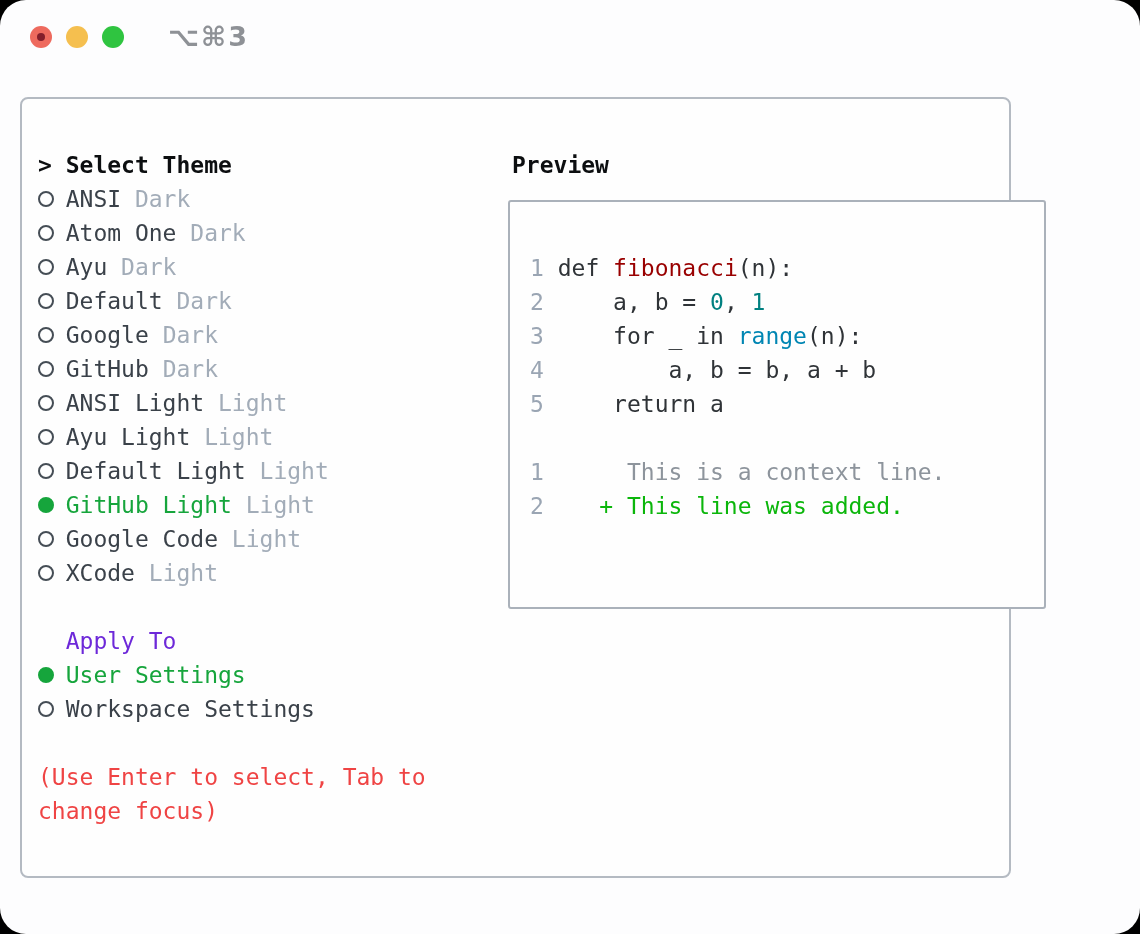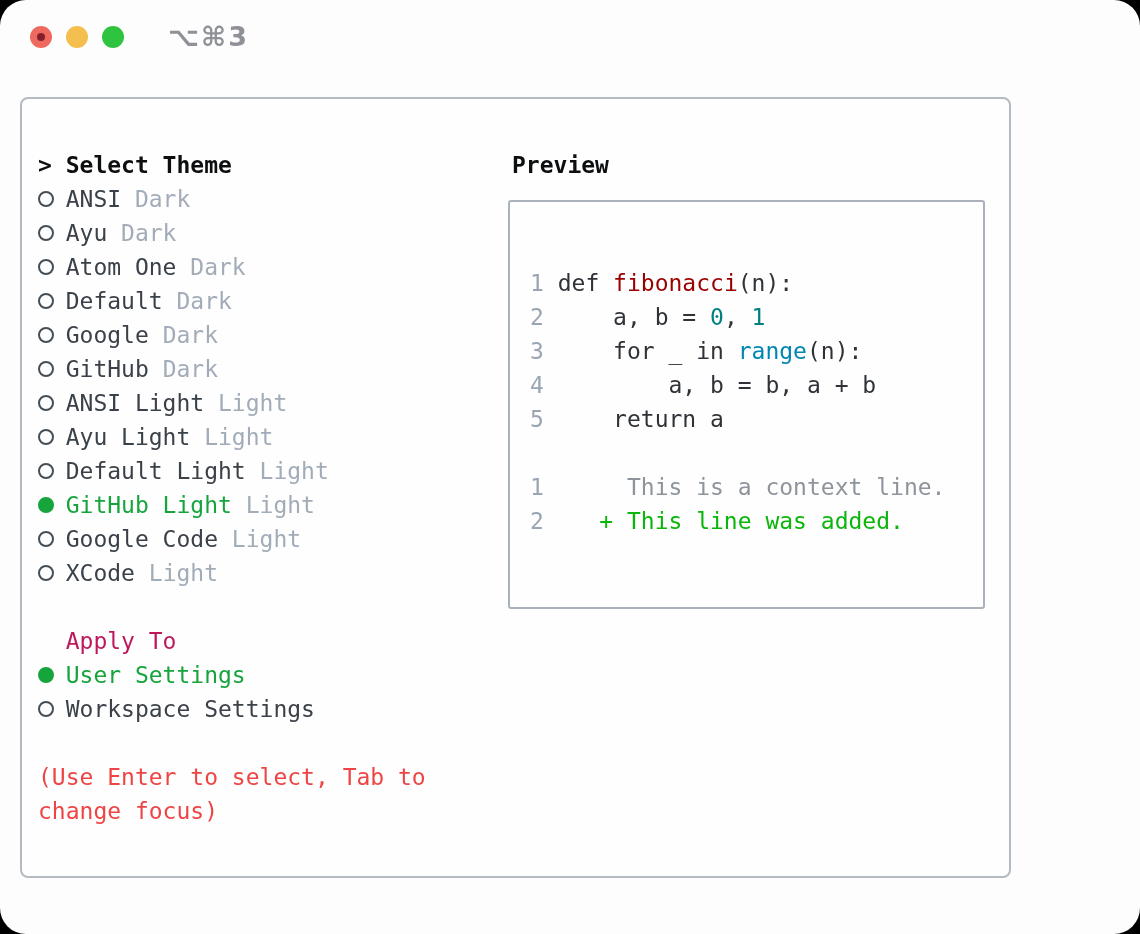--- a/index.html
+++ b/index.html
@@ -26,29 +26,29 @@
   .row{height:34px;white-space:pre;}
   .mk{display:inline-block;width:2ch;vertical-align:top;}
   .c{display:inline-block;width:12px;height:12px;border:2px solid #454d55;border-radius:50%;
      margin-top:9px;box-sizing:content-box;}
   .c.filled{background:#16a53c;border-color:#16a53c;}
   .hdr .mk{font-weight:bold;color:#0c0e10;}
   .hdr .nm{font-weight:bold;color:#0c0e10;}
   .nm{color:#3a4149;margin-top:36px;}
   .sf{color:#a2acb8;margin-left:1ch;}
   .row.selected .nm{color:#16a53c;}
-  .applyhd{color:#be185d;}
+  .applyhd{color:#6d28d9;}
   .hint{color:#ef4444;}
 
   
   .preview-title{position:absolute;left:512px;top:148px;font-size:23px;line-height:34px;
                  font-weight:bold;color:#0c0e10;}
-  .preview-box{position:absolute;left:508px;top:200px;width:477px;height:409px;box-sizing:border-box;
+  .preview-box{position:absolute;left:508px;top:200px;width:538px;height:409px;box-sizing:border-box;
                border:2px solid #aab1ba;border-radius:3px;background:#fefefe;
-               padding:64px 0 0 20px;overflow:hidden;}
+               padding:49px 0 0 20px;overflow:hidden;}
   .cl{height:34px;font-size:23px;line-height:34px;white-space:pre;}
   .ln{color:#9aa5b3;white-space:pre;}
   .t{color:#2f3337;white-space:pre;}
   .t.fn{color:#990000;}
   .t.numlit{color:#008080;}
   .t.bi{color:#0086b3;}
   .t.ctx{color:#8d949c;}
   .t.del{color:#c9261b;}
   .t.add{color:#0bb60b;}
 </style>
@@ -66,22 +66,22 @@
       <div class="tl green"></div>
       <div class="win-title">⌥⌘3</div>
     </div>
 
     <div class="panel"></div>
 
     <div class="leftcol">
       <div class="row hdr"><span class="mk">&gt;</span><span class="nm">Select Theme</span></div>
 
       <div class="row"><span class="mk"><i class="c"></i></span><span class="nm">ANSI</span><span class="sf">Dark</span></div>
+      <div class="row"><span class="mk"><i class="c"></i></span><span class="nm">Atom One</span><span class="sf">Dark</span></div>
       <div class="row"><span class="mk"><i class="c"></i></span><span class="nm">Ayu</span><span class="sf">Dark</span></div>
-      <div class="row"><span class="mk"><i class="c"></i></span><span class="nm">Atom One</span><span class="sf">Dark</span></div>
       <div class="row"><span class="mk"><i class="c"></i></span><span class="nm">Default</span><span class="sf">Dark</span></div>
       <div class="row"><span class="mk"><i class="c"></i></span><span class="nm">Google</span><span class="sf">Dark</span></div>
       <div class="row"><span class="mk"><i class="c"></i></span><span class="nm">GitHub</span><span class="sf">Dark</span></div>
       <div class="row"><span class="mk"><i class="c"></i></span><span class="nm">ANSI Light</span><span class="sf">Light</span></div>
       <div class="row"><span class="mk"><i class="c"></i></span><span class="nm">Ayu Light</span><span class="sf">Light</span></div>
       <div class="row"><span class="mk"><i class="c"></i></span><span class="nm">Default Light</span><span class="sf">Light</span></div>
       <div class="row selected"><span class="mk"><i class="c filled"></i></span><span class="nm">GitHub Light</span><span class="sf">Light</span></div>
       <div class="row"><span class="mk"><i class="c"></i></span><span class="nm">Google Code</span><span class="sf">Light</span></div>
       <div class="row"><span class="mk"><i class="c"></i></span><span class="nm">XCode</span><span class="sf">Light</span></div>
 

